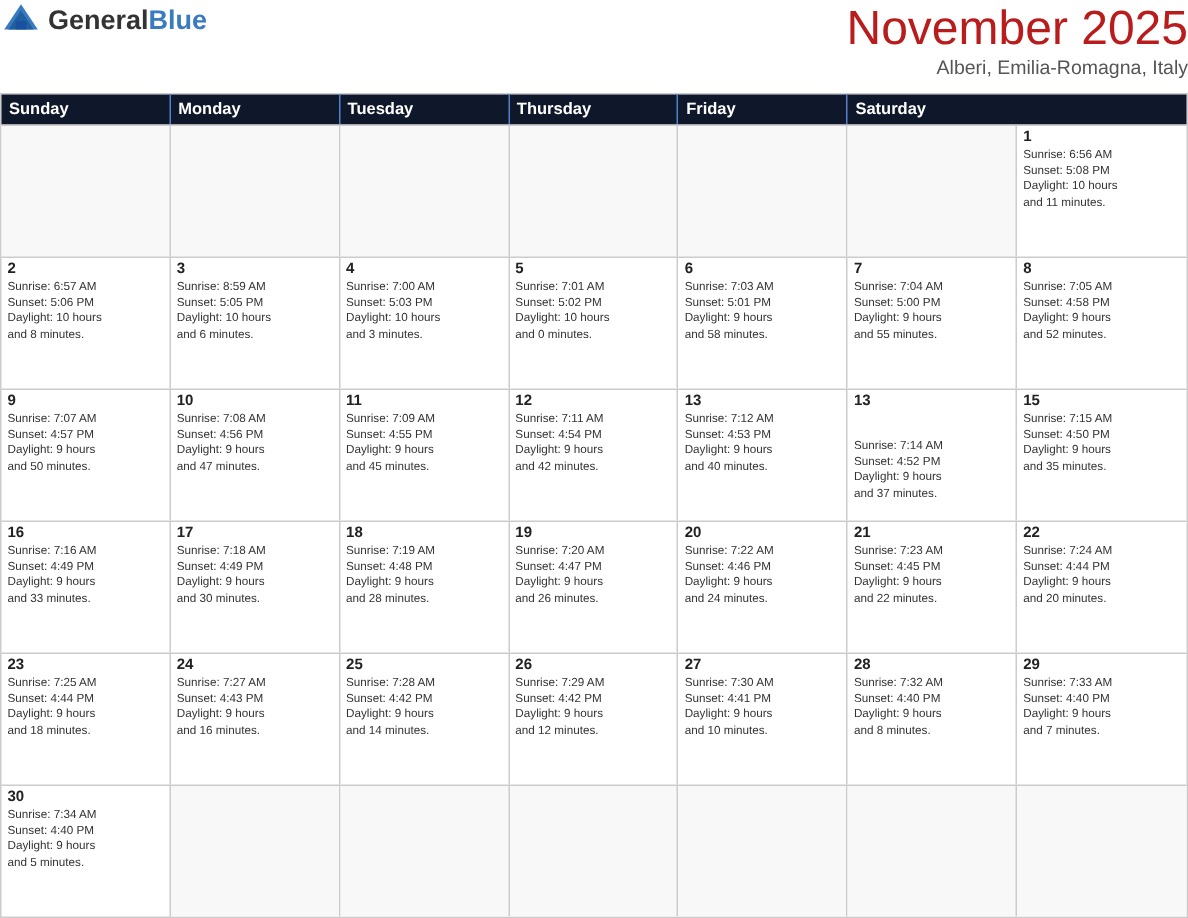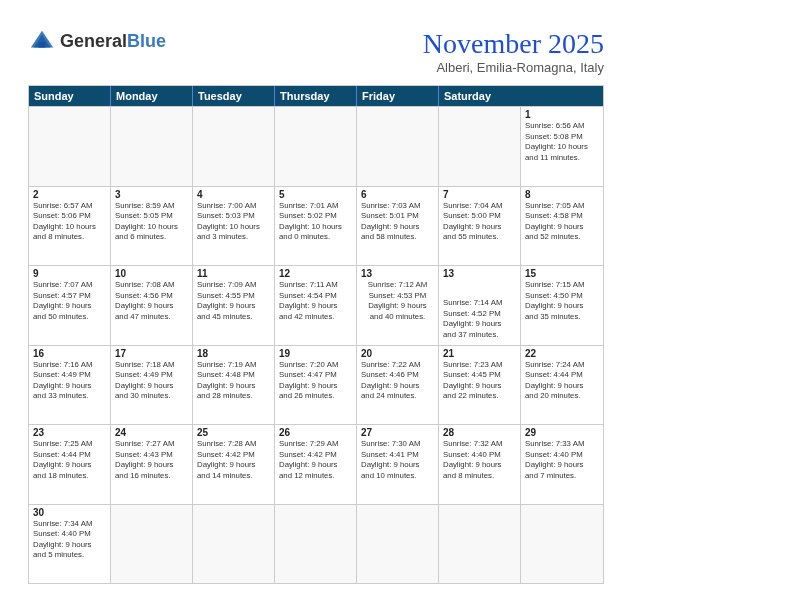--- a/index.html
+++ b/index.html
@@ -4,23 +4,23 @@
   <style>
     * { margin: 0; padding: 0; box-sizing: border-box; }
     body {
       width: 792px;
       height: 612px;
       font-family: Arial, sans-serif;
       background: #fff;
       overflow: hidden;
     }
     .page {
-      width: 632px;
+      width: 792px;
       height: 612px;
-      padding: 28px;
+      padding: 0;
       display: flex;
       flex-direction: column;
     }
     .header {
       display: flex;
       justify-content: space-between;
       align-items: flex-start;
       margin-bottom: 10px;
     }
     .logo {
@@ -38,39 +38,38 @@
       font-weight: bold;
     }
     .logo-icon {
       width: 28px;
       height: 28px;
     }
     .title-block {
       text-align: right;
     }
     .month-title {
-      font-size: 28px;
-      color: #1d4ed8;
+      font-size: 32px;
+      color: #b91c1c;
       font-weight: normal;
-      font-family: Liberation Serif, serif;
     }
     .location {
       font-size: 13px;
       color: #555;
     }
     .calendar {
       flex: 1;
       display: flex;
       flex-direction: column;
       border: 1px solid #ccc;
     }
     .day-headers {
       display: grid;
       grid-template-columns: repeat(7, 1fr);
-      background: #0c4a6e;
+      background: #0f172a;
     }
     .day-header {
       color: #fff;
       font-size: 11px;
       font-weight: bold;
       padding: 4px 5px;
       text-align: left;
       border-right: 1px solid #5580cc;
     }
     .day-header:last-child { border-right: none; }
@@ -229,21 +228,21 @@
           </div>
           <div class="day-cell">
             <span class="day-number">12</span>
             <div class="day-info" style="white-space: pre-line;">Sunrise: 7:11 AM
 Sunset: 4:54 PM
 Daylight: 9 hours
 and 42 minutes.</div>
           </div>
           <div class="day-cell">
             <span class="day-number">13</span>
-            <div class="day-info" style="white-space: pre-line; text-align: center;">Sunrise: 7:12 AM
+            <div class="day-info" style="white-space: pre-line;">Sunrise: 7:12 AM
 Sunset: 4:53 PM
 Daylight: 9 hours
 and 40 minutes.</div>
           </div>
           <div class="day-cell">
             <span class="day-number">13</span>
             <div class="day-info" style="white-space: pre-line; margin-top: 19px;">Sunrise: 7:14 AM
 Sunset: 4:52 PM
 Daylight: 9 hours
 and 37 minutes.</div>

